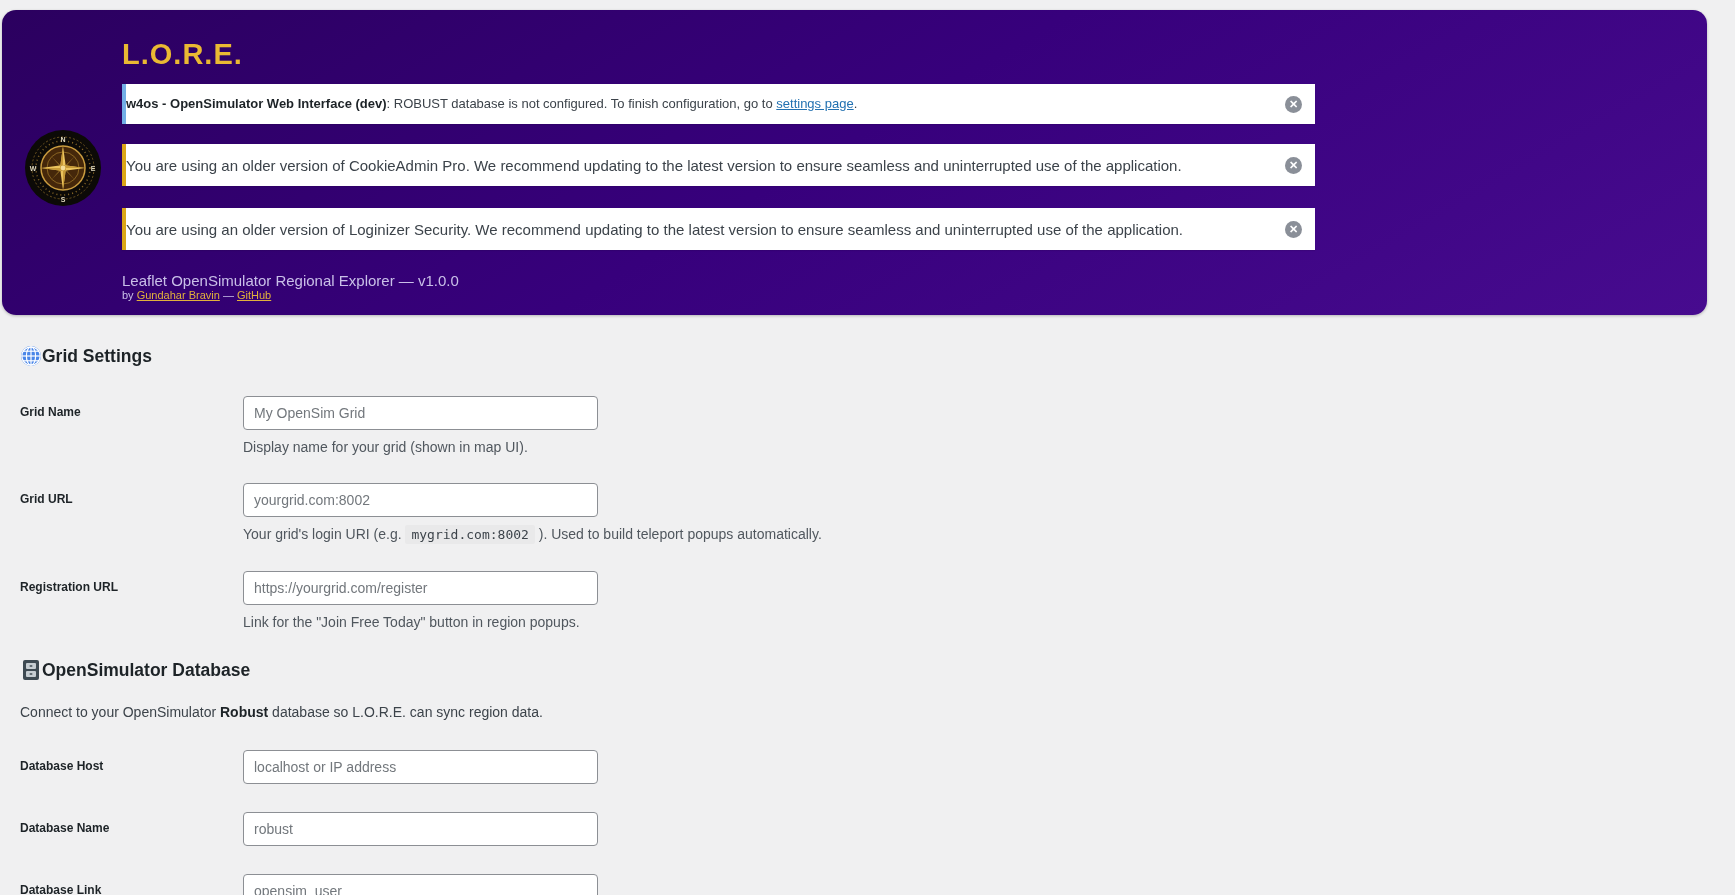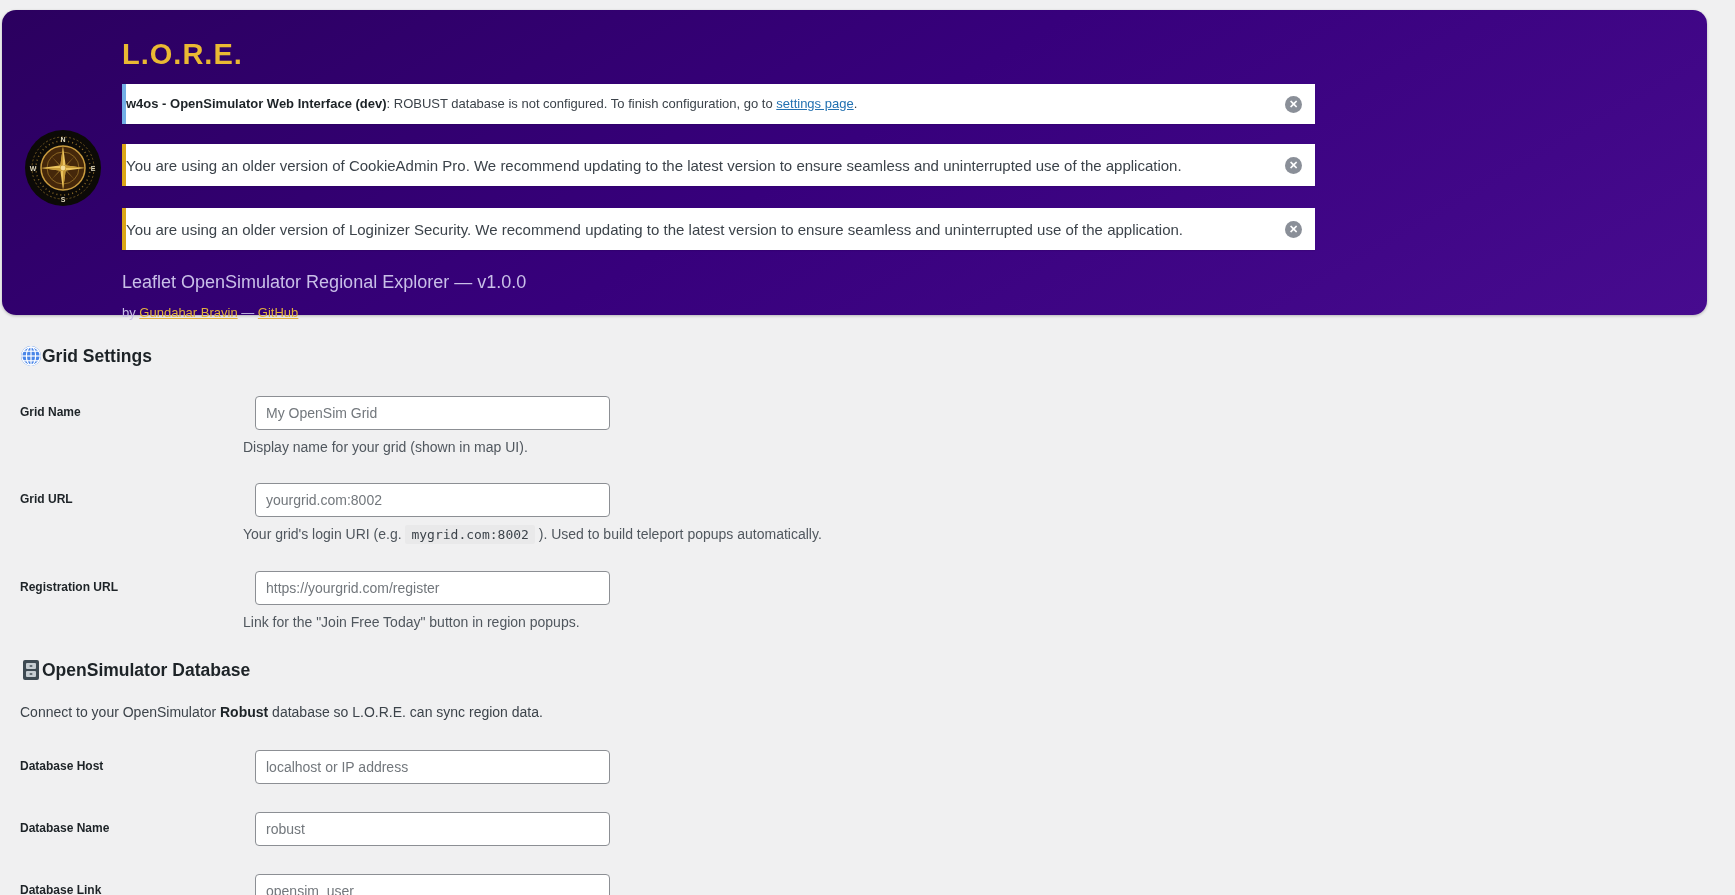--- a/index.html
+++ b/index.html
@@ -31,43 +31,43 @@
   .notice.info  { min-height:40px; font-size:13px; margin-bottom:20px; }
   .notice.warn  { min-height:42px; font-size:15px; margin-bottom:22px; border-left-color:#dba617; }
   .notice-bold { font-weight:bold; color:#1d2327; }
   .notice-link { color:#2271b1; text-decoration:underline; cursor:pointer; }
   .dismiss {
     width:17px; height:17px; margin-right:13px; flex:0 0 auto; cursor:pointer;
     border-radius:50%; background:#8a8f98; color:#ffffff;
     font-size:11px; line-height:17px; text-align:center; font-weight:bold;
     user-select:none;
   }
-  .version-line { margin-top:2px; font-size:18px; color:#c9bfe8; }
-  .byline { margin-top:12px; font-size:13px; color:#c9bfe8; }
+  .version-line { margin-top:2px; font-size:15px; color:#c9bfe8; }
+  .byline { margin-top:0; font-size:11px; color:#c9bfe8; }
   .gold-link { color:#e2b13c; text-decoration:underline; cursor:pointer; }
 
   
   .main { position:absolute; left:20px; top:344px; width:1400px; }
   .section-heading {
     display:flex; align-items:center; 
     font-size:17.5px; font-weight:bold; color:#1d2327;
     height:24px; margin:0 0 28px 0;
   }
   .section-icon { width:22px; height:22px; flex:0 0 auto; }
   .form-row { display:flex; margin-bottom:27px; }
   .form-row.compact { margin-bottom:28px; }
   .row-label {
     width:223px; flex:0 0 auto;
     font-size:12px; font-weight:bold; color:#1d2327; line-height:32px;
   }
   .text-input {
     width:355px; height:32px; box-sizing:border-box;
     border:1px solid #8c8f94; border-radius:4px;
     padding:16px 10px; font-size:14px; color:#2c3338; background:#ffffff;
-    font-family:"Liberation Sans", sans-serif; outline:none;margin-left:12px;
+    font-family:"Liberation Sans", sans-serif; outline:none;
   }
   .text-input::placeholder { color:#72777c; opacity:1; }
   .help { margin-top:8px; font-size:14px; color:#50575e; line-height:18px; }
   .inline-code {
     font-family:"DejaVu Sans Mono", monospace; font-size:13px;
     background:#e9e9ea; color:#3c434a; padding:2px 6px; border-radius:2px;
   }
   .section-desc { font-size:14px; color:#3c434a; margin:-6px 0 30px 0; }
 </style>
 </head>

